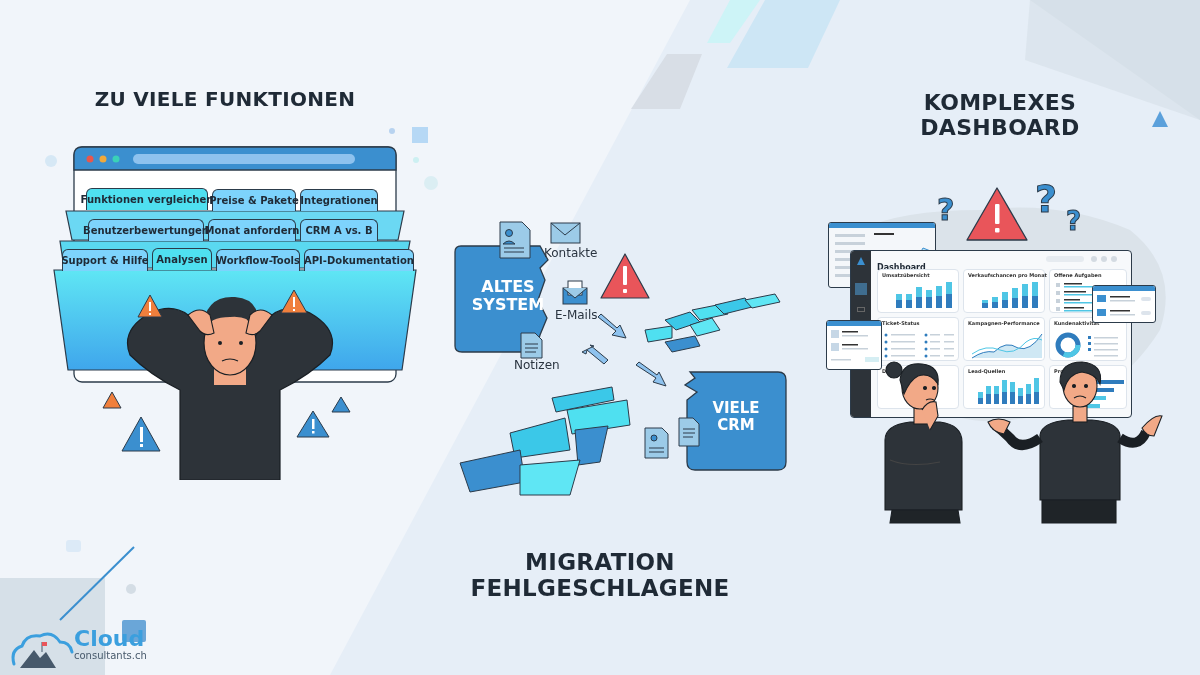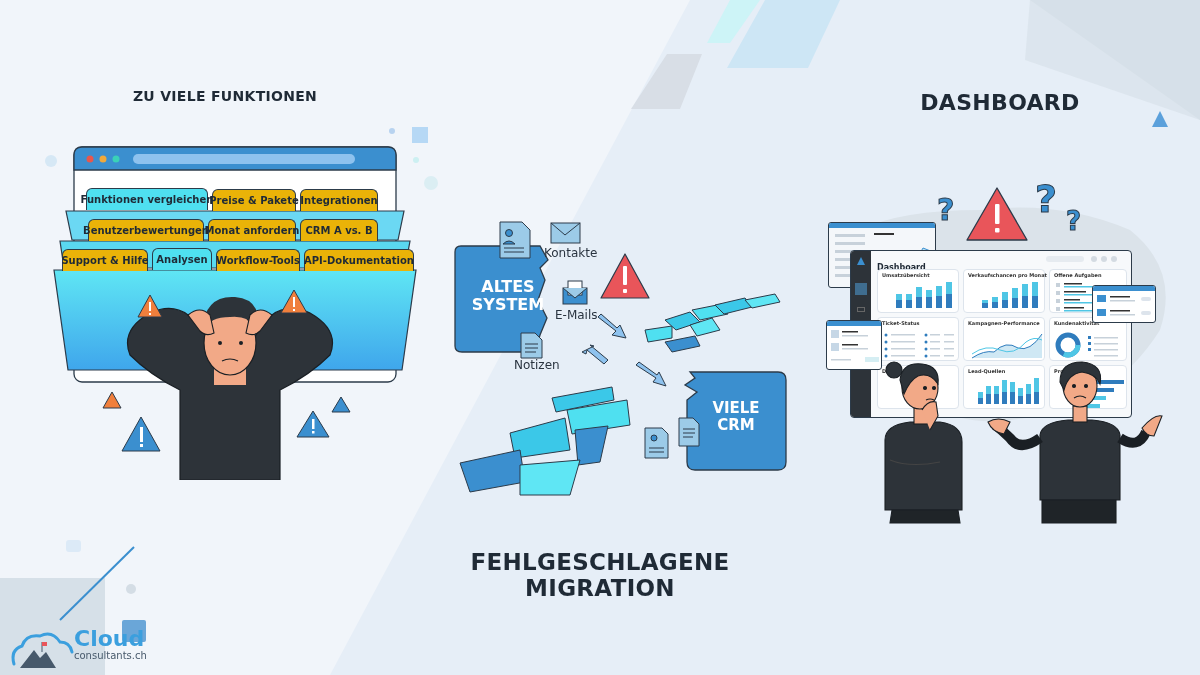--- a/index.html
+++ b/index.html
@@ -20,21 +20,21 @@
     text-align: center;
     letter-spacing: 0.3px;
     line-height: 1.15;
   }
   .tab {
     position: absolute;
     height: 22px;
     border: 1.2px solid #2c3b4a;
     border-bottom: none;
     border-radius: 6px 6px 0 0;
-    background: #eab308;
+    background: #7dd3fc;
     font-size: 10px;
     font-weight: bold;
     color: #1f2a36;
     display: flex; align-items: center; justify-content: center;
     white-space: nowrap;
     font-family: "DejaVu Sans", sans-serif;
     cursor: pointer;
   }
   .tab.active { background: #4fe0f0; }
   .label-sm {
@@ -83,21 +83,21 @@
   <rect x="66" y="540" width="15" height="12" rx="3" fill="#dceaf7"></rect>
   <rect x="412" y="127" width="16" height="16" fill="#b6d8f5"></rect>
   <circle cx="392" cy="131" r="3" fill="#b8d3f0"></circle>
   <circle cx="431" cy="183" r="7" fill="#dbeef3"></circle>
   <circle cx="416" cy="160" r="3" fill="#cdf0f2"></circle>
   <circle cx="51" cy="161" r="6" fill="#d6e8f5"></circle>
   <polygon points="1160,111 1168,127 1152,127" fill="#5ba0db"></polygon>
   <path d="M860 230 Q840 300 880 360 Q930 430 1010 420 Q1110 410 1160 330 Q1180 270 1130 230 Q1060 200 980 210 Q900 210 860 230 Z" fill="#dbe3ea"></path>
 </svg>
 
-<div class="heading" style="left:60px; top:88px; width:330px; font-size:14px;">ZU VIELE FUNKTIONEN</div>
+<div class="heading" style="left:60px; top:88px; width:330px; font-size:20px;">ZU VIELE FUNKTIONEN</div>
 
 <div class="abs" style="left:0;top:0;width:450px;height:480px;">
   <svg class="abs" width="450" height="480" style="left:0;top:0;">
     <rect x="74" y="147" width="322" height="235" rx="8" fill="#ffffff" stroke="#2c3b4a" stroke-width="1.3"></rect>
     <path d="M74 155 Q74 147 82 147 L388 147 Q396 147 396 155 L396 170 L74 170 Z" fill="#3b8fcf" stroke="#2c3b4a" stroke-width="1.3"></path>
     <circle cx="90" cy="159" r="3.5" fill="#e8574c"></circle>
     <circle cx="103" cy="159" r="3.5" fill="#f0a93b"></circle>
     <circle cx="116" cy="159" r="3.5" fill="#3ad1b8"></circle>
     <rect x="133" y="154" width="222" height="10" rx="5" fill="#8ec2ee"></rect>
 
@@ -242,25 +242,26 @@
   <div class="block-label" style="left:255px;top:200px;width:82px;font-size:15px;">
     <div>VIELE</div>
     <div>CRM</div>
   </div>
   <div class="label-sm" style="left:104px;top:46px;">Kontakte</div>
   <div class="label-sm" style="left:115px;top:108px;">E-Mails</div>
   <div class="label-sm" style="left:74px;top:158px;">Notizen</div>
 </div>
 
 <div class="heading" style="left:440px; top:549px; width:320px; font-size:23px;">
+  <div>MIGRATION</div>
   <div>FEHLGESCHLAGENE</div>
-  <div>MIGRATION</div>
 </div>
 
 <div class="heading" style="left:880px; top:90px; width:240px; font-size:22px;">
+  <div>KOMPLEXES</div>
   <div>DASHBOARD</div>
 </div>
 
 <svg class="abs" style="left:900px;top:160px;" width="200" height="90">
   <text x="37" y="60" font-size="30" font-weight="bold" fill="#3b8fcf" stroke="#2c3b4a" stroke-width="1" font-family="DejaVu Sans, sans-serif">?</text>
   <text x="135" y="52" font-size="38" font-weight="bold" fill="#3b8fcf" stroke="#2c3b4a" stroke-width="1" font-family="DejaVu Sans, sans-serif">?</text>
   <text x="166" y="70" font-size="26" font-weight="bold" fill="#3b8fcf" stroke="#2c3b4a" stroke-width="1" font-family="DejaVu Sans, sans-serif">?</text>
   <g>
     <polygon points="97,28 127,80 67,80" fill="#e9555a" stroke="#2c3b4a" stroke-width="1.3" stroke-linejoin="round"></polygon>
     <rect x="95" y="44" width="4.5" height="20" fill="#fff" rx="1"></rect>

